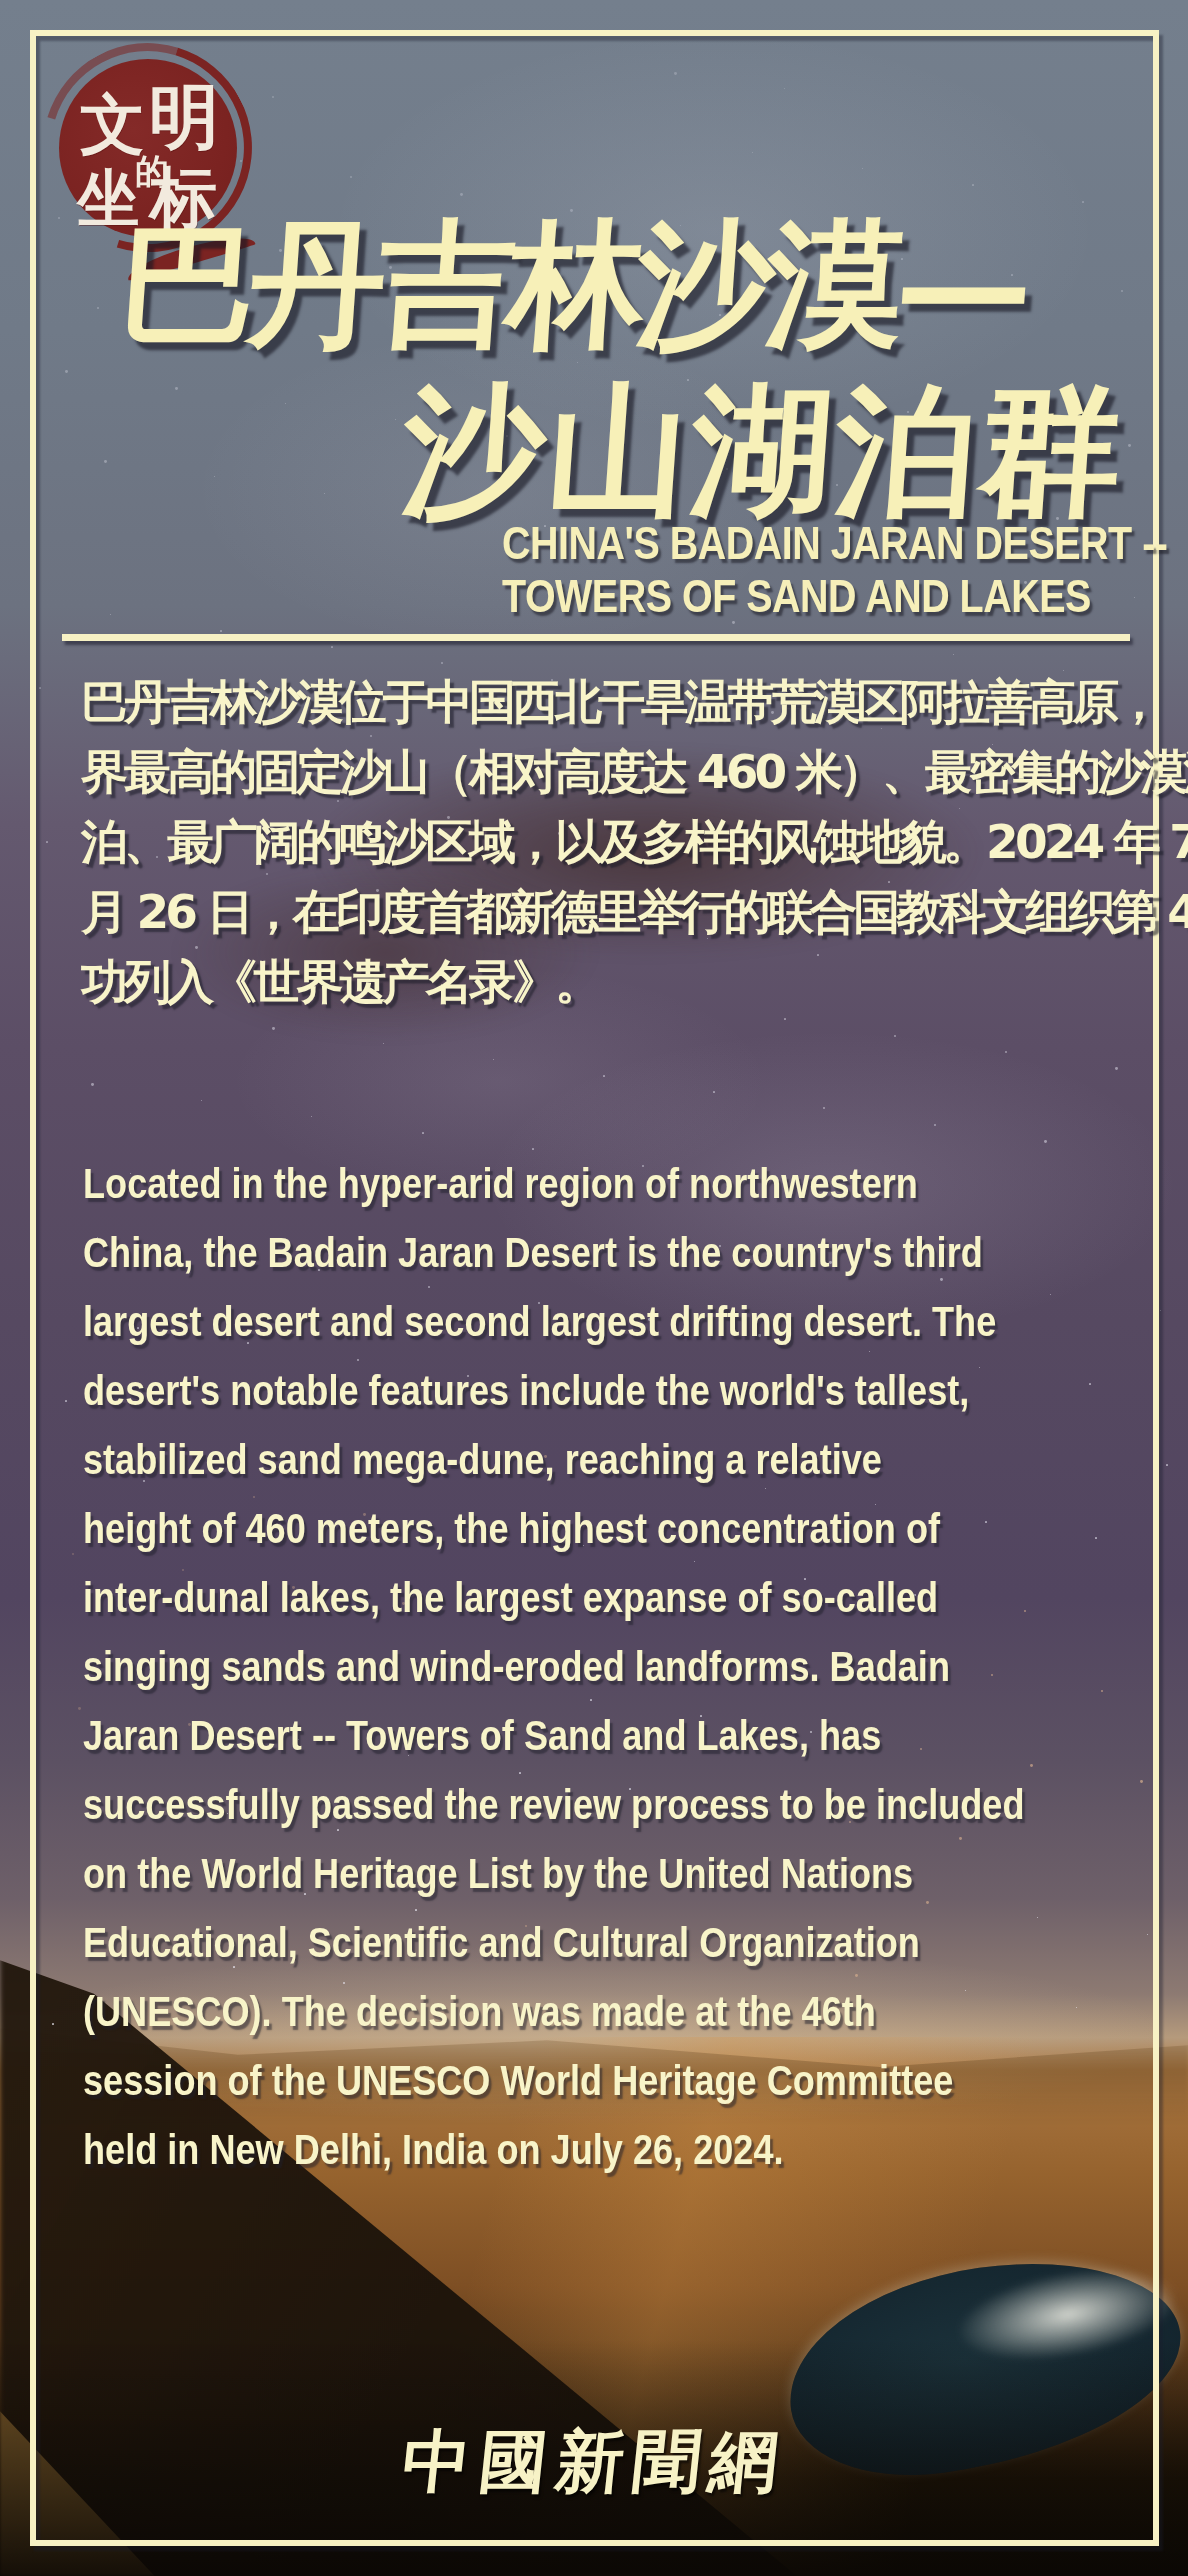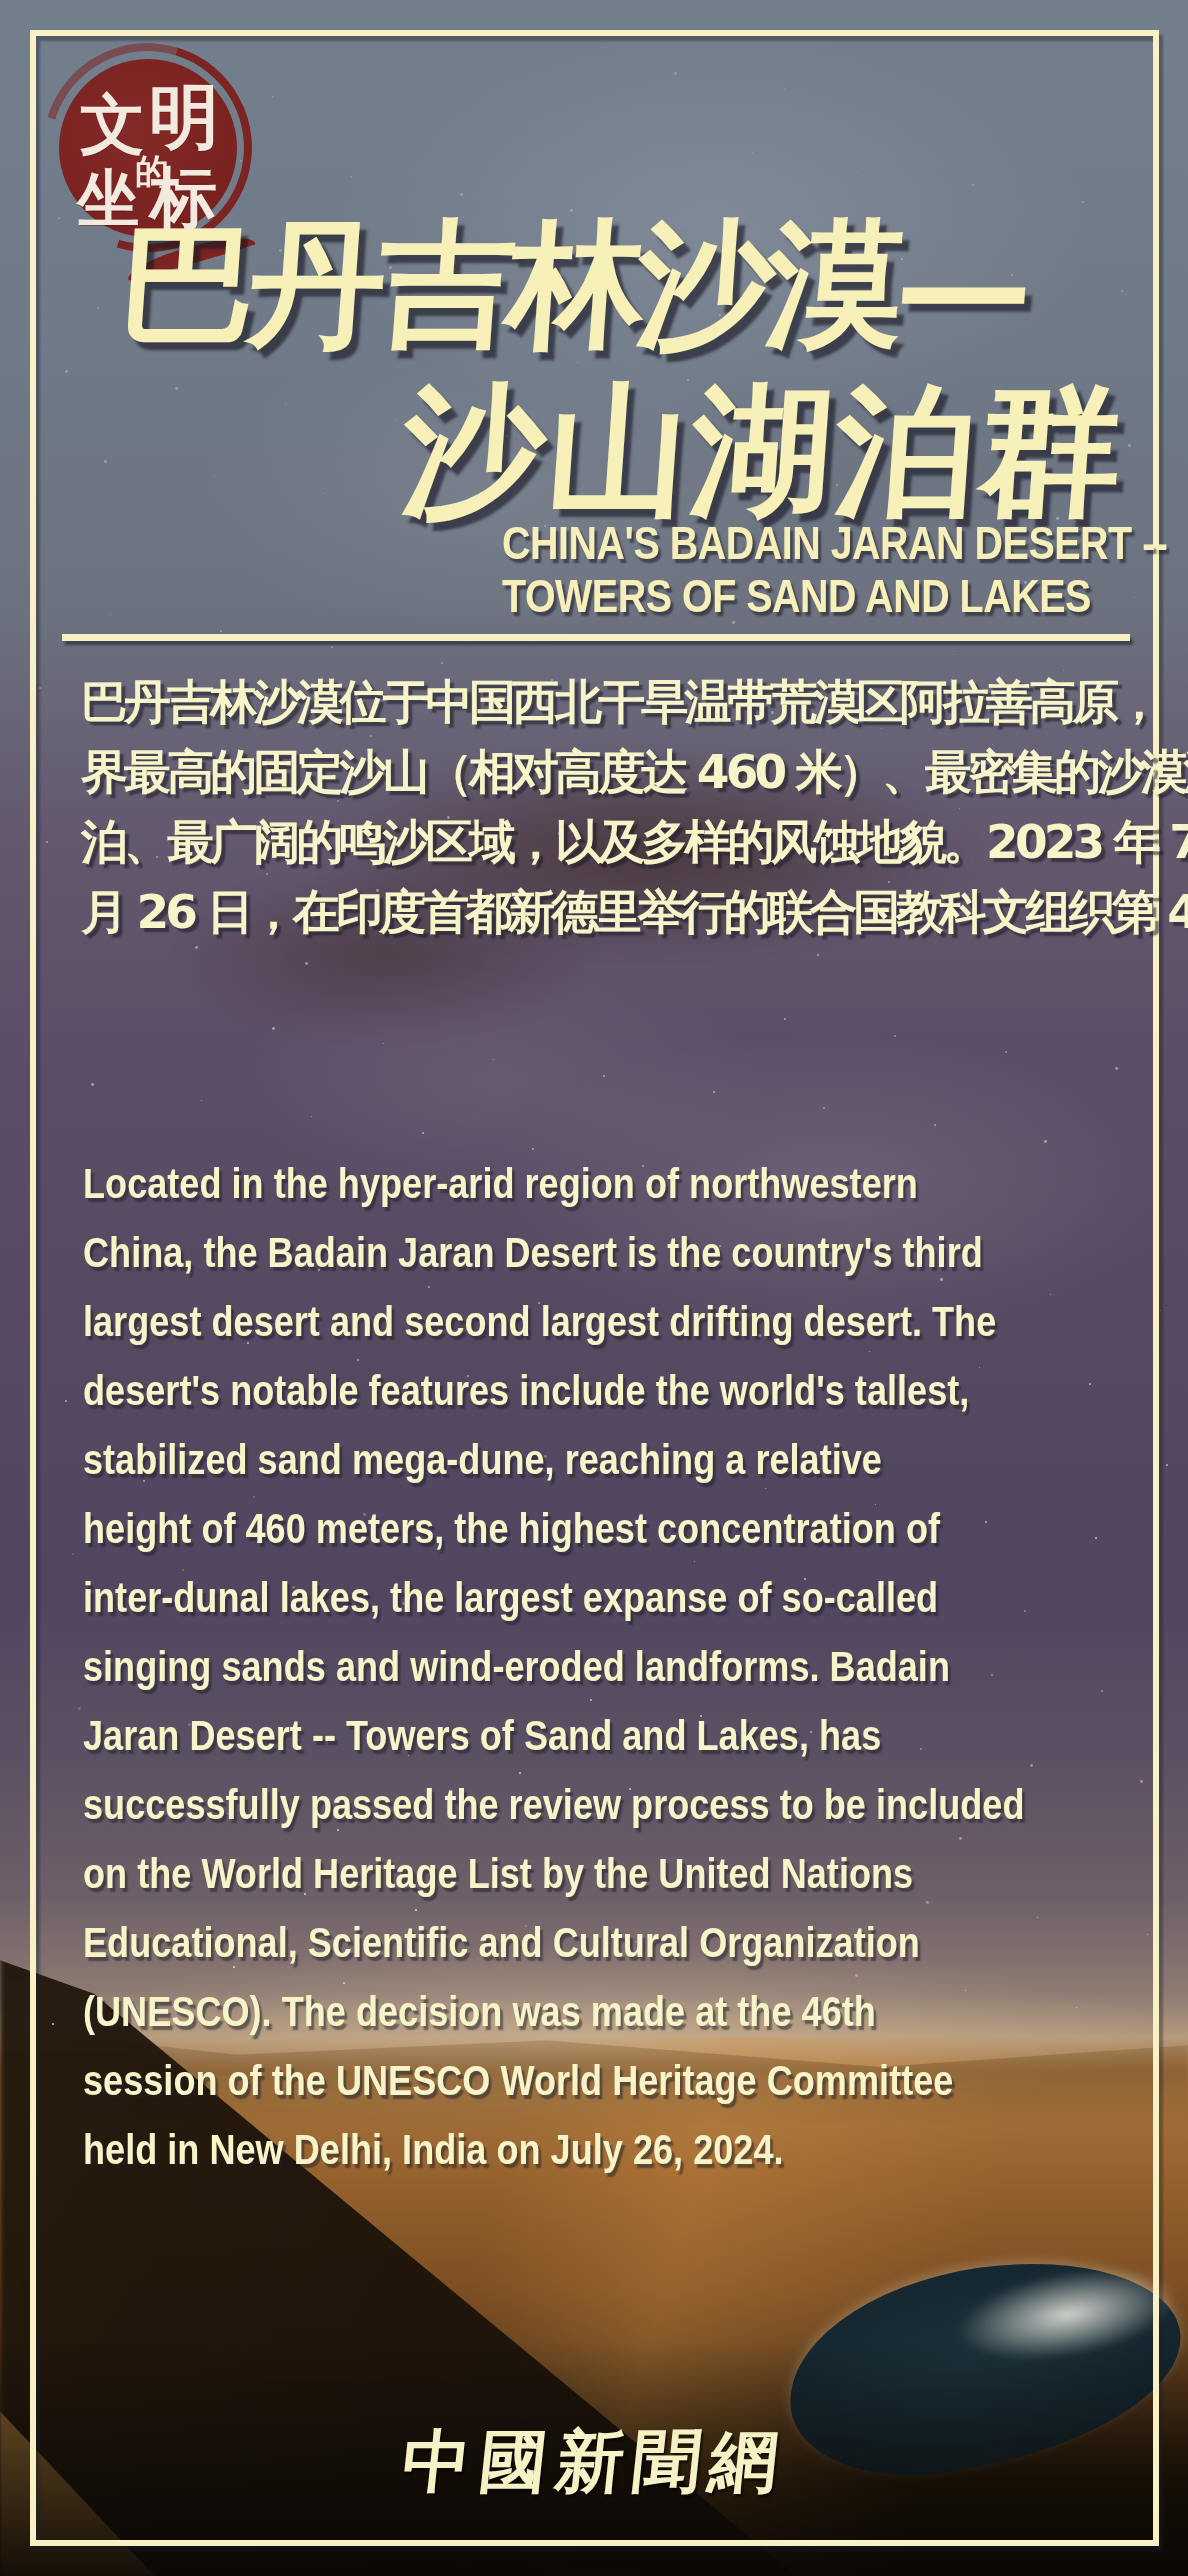--- a/index.html
+++ b/index.html
@@ -385,22 +385,23 @@
   <div class="subtitle">
     <div>CHINA'S BADAIN JARAN DESERT --</div>
     <div>TOWERS OF SAND AND LAKES</div>
   </div>
 
   <hr class="divider">
 
   <div class="cn-par">
     <div>巴丹吉林沙漠位于中国西北干旱温带荒漠区阿拉善高原，</div>
     <div>界最高的固定沙山（相对高度达 460 米）、最密集的沙漠湖</div>
-    <div>泊、最广阔的鸣沙区域，以及多样的风蚀地貌。2023 年 7</div>
+    <div>泊、最广阔的鸣沙区域，以及多样的风蚀地貌。2024 年 7</div>
     <div>月 26 日，在印度首都新德里举行的联合国教科文组织第 46</div>
+    <div>功列入《世界遗产名录》。</div>
   </div>
 
   <div class="en-par">
     <div>Located in the hyper-arid region of northwestern</div>
     <div>China, the Badain Jaran Desert is the country's third</div>
     <div>largest desert and second largest drifting desert. The</div>
     <div>desert's notable features include the world's tallest,</div>
     <div>stabilized sand mega-dune, reaching a relative</div>
     <div>height of 460 meters, the highest concentration of</div>
     <div>inter-dunal lakes, the largest expanse of so-called</div>

